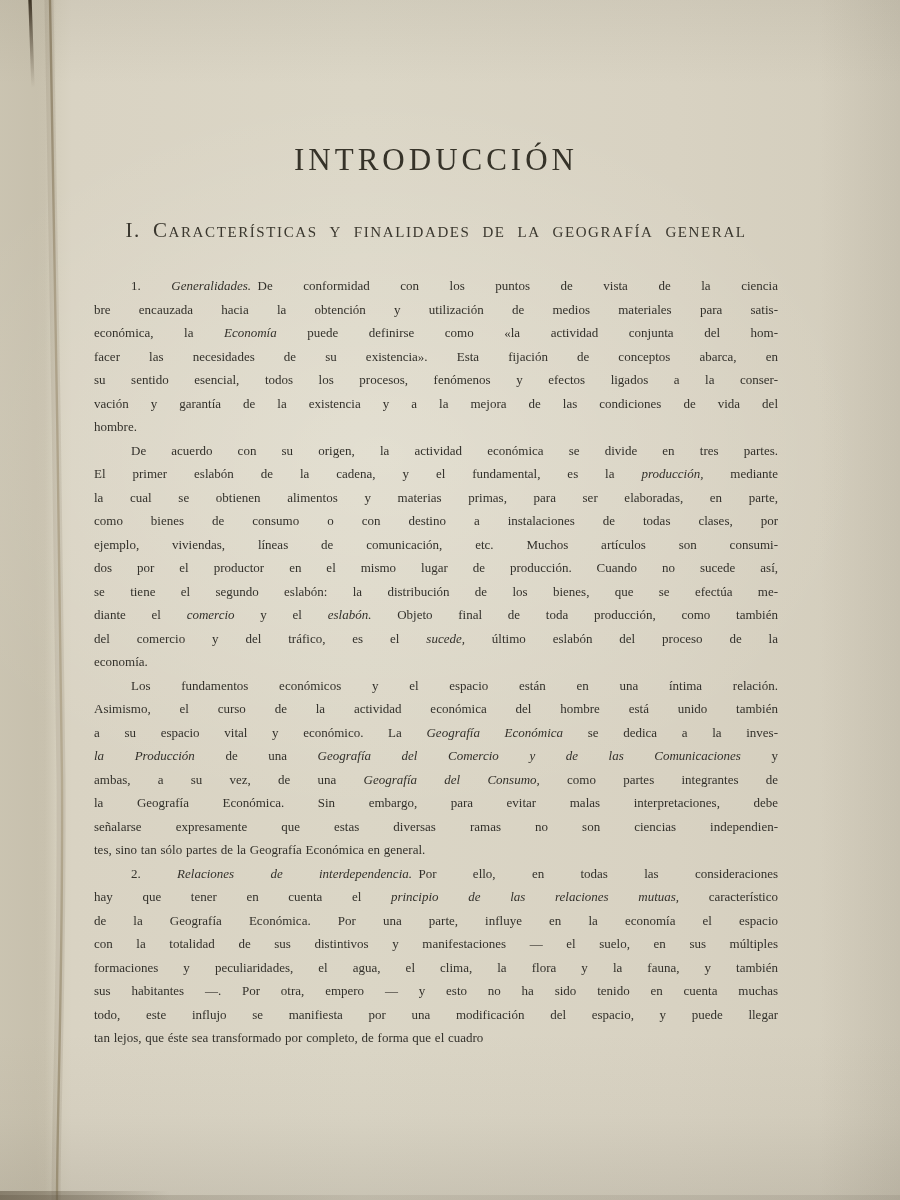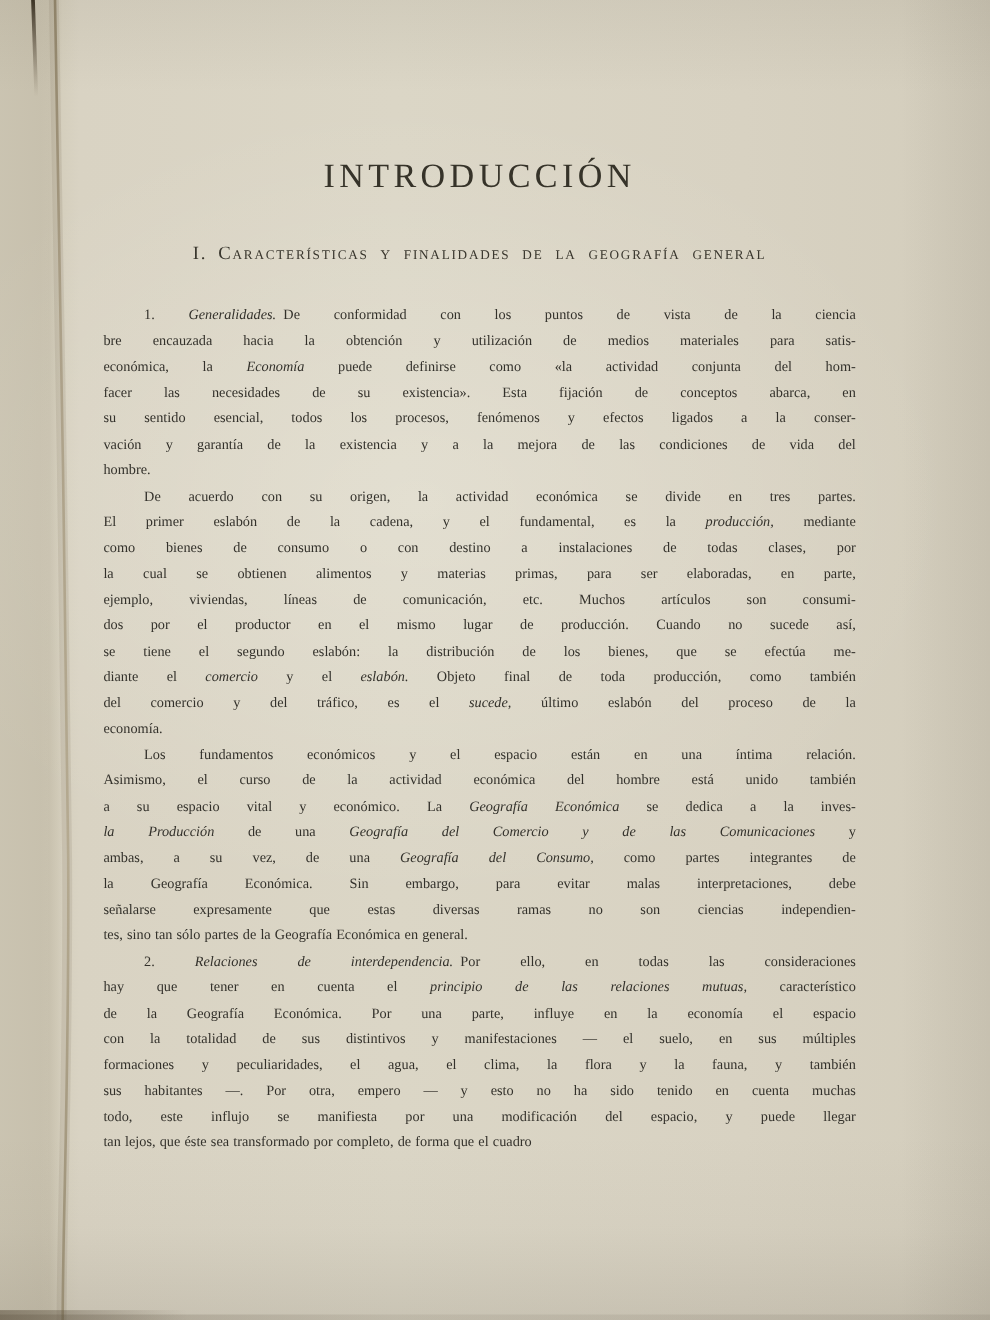--- a/index.html
+++ b/index.html
@@ -44,21 +44,21 @@
     margin: 0;
     font-size: 31px; font-weight: 500;
     letter-spacing: 4px;
     text-align: center;
     color: #363329;
   }
   .heading {
     position: absolute; top: 197px; left: 0; width: 100%;
     text-align: center;
     font-variant: small-caps;
-    font-size: 17px;
+    font-size: 21px;
     letter-spacing: 1.6px;
     word-spacing: 5px;
     line-height: 28px;
     color: #3a372e;
   }
   .heading .hline { display: block; }
 
   .body-text {
     position: absolute; top: 255px; left: 0; width: 684px;
     font-size: 13px;
@@ -120,22 +120,22 @@
           <div class="line justified"><span>bre encauzada hacia la obtención y utilización de medios materiales para satis-</span></div>
           <div class="line justified"><span>económica, la </span><span class="it">Economía</span><span> puede definirse como «la actividad conjunta del hom-</span></div>
           <div class="line justified"><span>facer las necesidades de su existencia». Esta fijación de conceptos abarca, en</span></div>
           <div class="line justified"><span>su sentido esencial, todos los procesos, fenómenos y efectos ligados a la conser-</span></div>
           <div class="line justified"><span>vación y garantía de la existencia y a la mejora de las condiciones de vida del</span></div>
           <div class="line last"><span>hombre.</span></div>
         </div>
         <div class="para">
           <div class="line justified indent"><span>De acuerdo con su origen, la actividad económica se divide en tres partes.</span></div>
           <div class="line justified"><span>El primer eslabón de la cadena, y el fundamental, es la </span><span class="it">producción,</span><span> mediante</span></div>
+          <div class="line justified"><span>la cual se obtienen alimentos y materias primas, para ser elaboradas, en parte,</span></div>
           <div class="line justified"><span>como bienes de consumo o con destino a instalaciones de todas clases, por</span></div>
-          <div class="line justified"><span>la cual se obtienen alimentos y materias primas, para ser elaboradas, en parte,</span></div>
           <div class="line justified"><span>ejemplo, viviendas, líneas de comunicación, etc. Muchos artículos son consumi-</span></div>
           <div class="line justified"><span>dos por el productor en el mismo lugar de producción. Cuando no sucede así,</span></div>
           <div class="line justified"><span>se tiene el segundo eslabón: la distribución de los bienes, que se efectúa me-</span></div>
           <div class="line justified"><span>diante el </span><span class="it">comercio</span><span> y el </span><span class="it">eslabón.</span><span> Objeto final de toda producción, como también</span></div>
           <div class="line justified"><span>del comercio y del tráfico, es el </span><span class="it">sucede,</span><span> último eslabón del proceso de la</span></div>
           <div class="line last"><span>economía.</span></div>
         </div>
         <div class="para">
           <div class="line justified indent"><span>Los fundamentos económicos y el espacio están en una íntima relación.</span></div>
           <div class="line justified"><span>Asimismo, el curso de la actividad económica del hombre está unido también</span></div>

